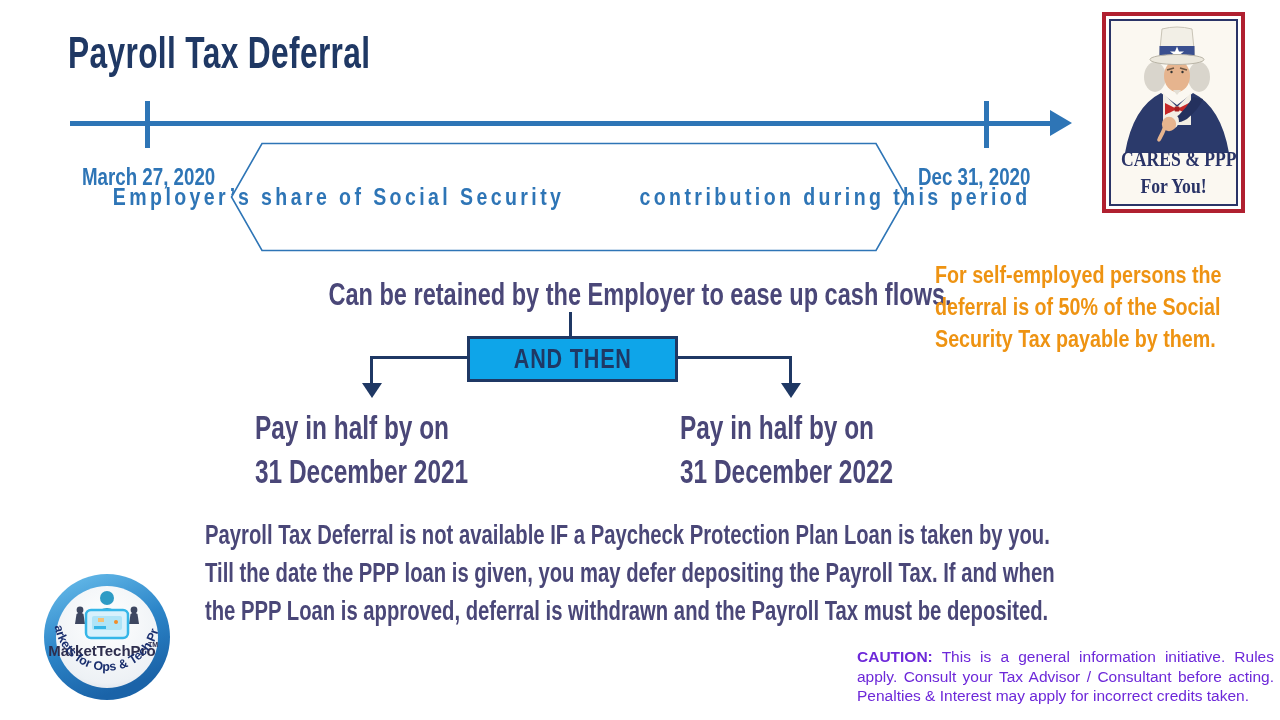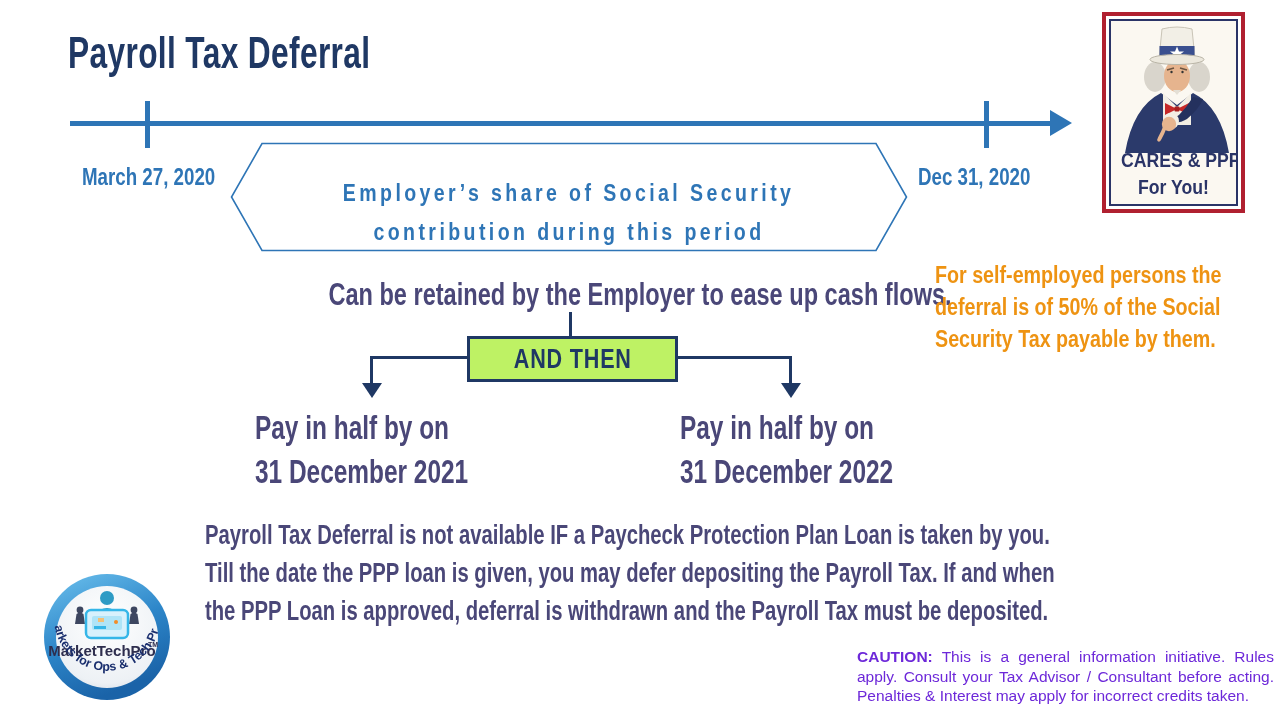--- a/index.html
+++ b/index.html
@@ -31,39 +31,39 @@
     transform:scaleX(0.78);transform-origin:left top;top:163px;
   }
   .tl-date.start{left:82px;}
   .tl-date.end{left:918px;}
 
   
   .banner{left:230px;top:142px;width:678px;height:110px;}
   .banner svg{position:absolute;left:0;top:0;}
   .banner-text{
     position:absolute;left:0;top:0;width:100%;height:100%;
-    display:flex;flex-direction:column;align-items:center;justify-content:flex-end;
+    display:flex;align-items:center;justify-content:center;
   }
   .banner-line{
     color:#2E75B6;font-weight:bold;font-size:23px;letter-spacing:4px;
     line-height:39px;white-space:nowrap;transform:scaleX(0.85);transform-origin:center;
   }
 
   
   .retained{left:230px;top:277px;width:680px;text-align:left;}
   .retained span{
     display:inline-block;font-size:31px;font-weight:bold;color:#4A4778;
     white-space:nowrap;transform:scaleX(0.76);transform-origin:center top;
   }
 
   
   .navyline{background:#1F3864;}
   .conn-v{left:569px;top:312px;width:3px;height:24px;}
   .andthen{
-    left:467px;top:336px;width:211px;height:46px;background:#bef264;
+    left:467px;top:336px;width:211px;height:46px;background:#0ea5e9;
     border:3px solid #1F3864;box-sizing:border-box;
     display:flex;align-items:center;justify-content:center;
   }
   .andthen span{
     font-size:27px;font-weight:bold;color:#1F3864;white-space:nowrap;
     transform:scaleX(0.8);transform-origin:center;letter-spacing:1px;
   }
   .br-lh{left:370px;top:356px;width:98px;height:3px;}
   .br-lv{left:370px;top:356px;width:3px;height:29px;}
   .br-rh{left:676px;top:356px;width:116px;height:3px;}
@@ -99,21 +99,21 @@
   
   .caution{
     left:857px;top:647px;width:417px;font-size:15.5px;line-height:19.5px;
     color:#6d28d9;text-align:justify;
   }
   .caution b{font-weight:bold;}
 
   
   .poster{
     left:1102px;top:12px;width:143px;height:201px;box-sizing:border-box;
-    border:4px solid #B02030;background:#ffffff;padding:3px;
+    border:4px solid #B02030;background:#ffffff;padding:3px;font-family:Liberation Serif, serif;
   }
   .poster-inner{
     width:100%;height:100%;box-sizing:border-box;border:2px solid #2A3467;
     position:relative;background:#FBF8F1;overflow:hidden;
   }
   .poster-text{
     position:absolute;left:0;bottom:4px;width:100%;text-align:center;
     color:#2A3467;font-weight:bold;
   }
   .poster-text div{

